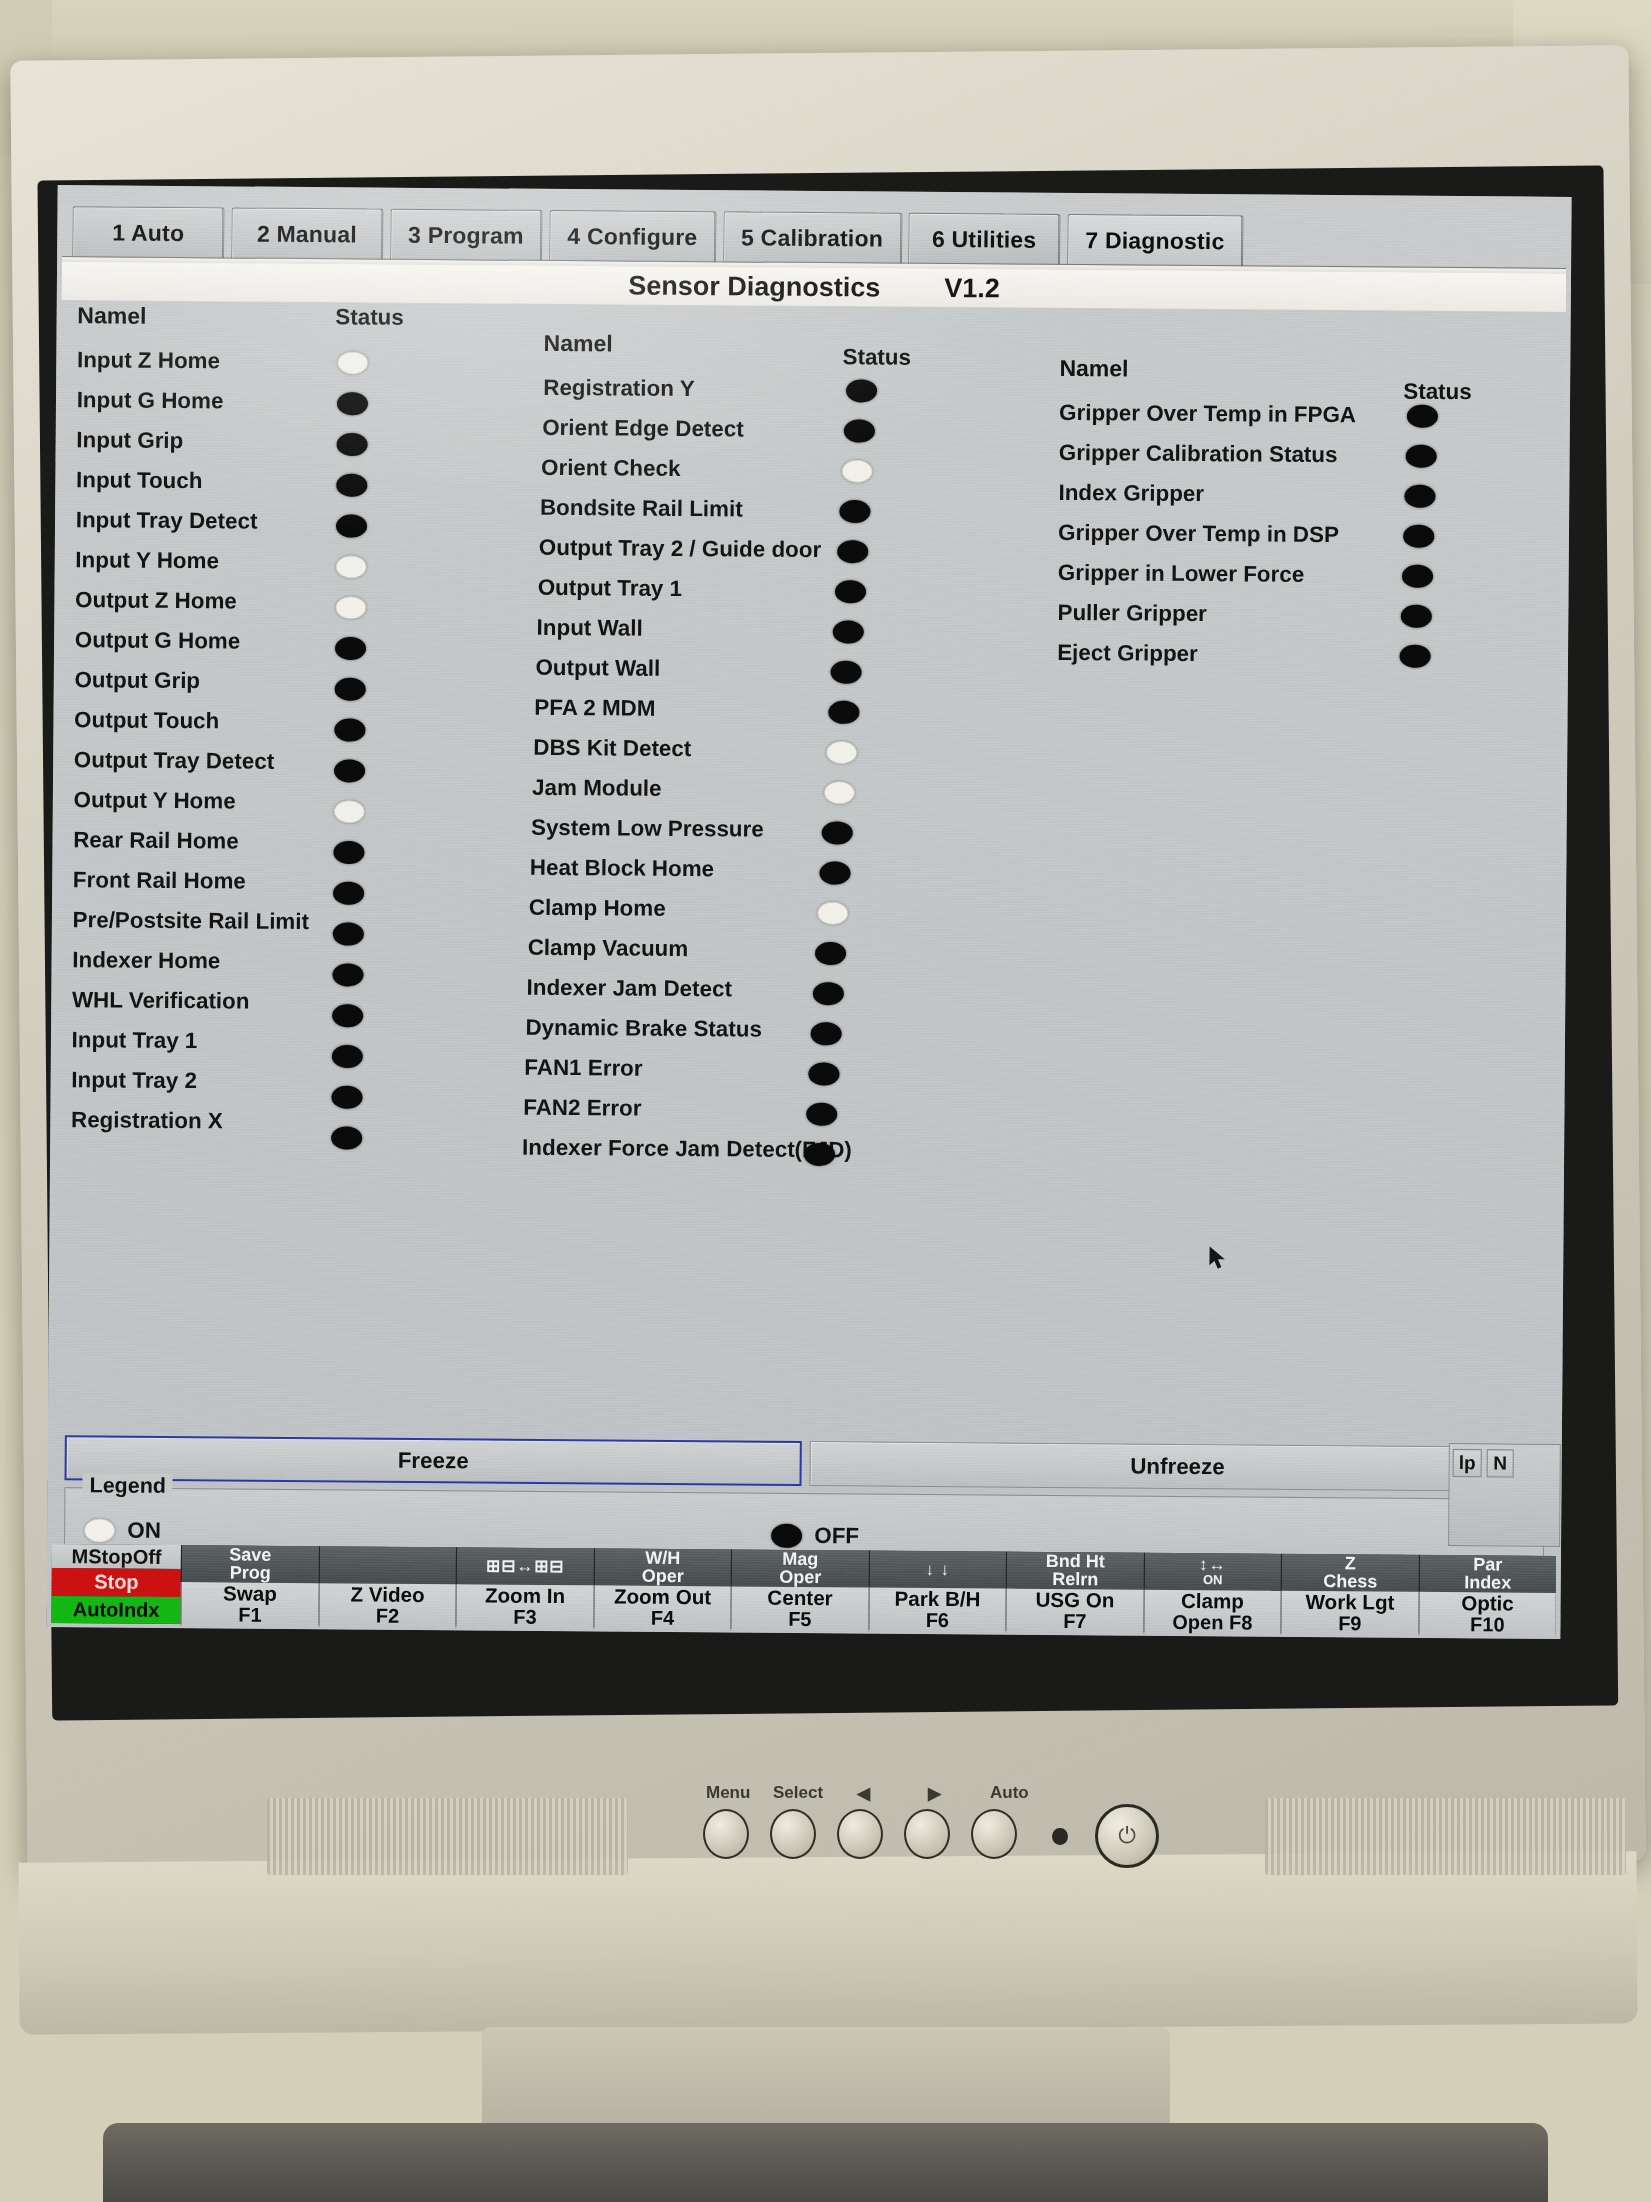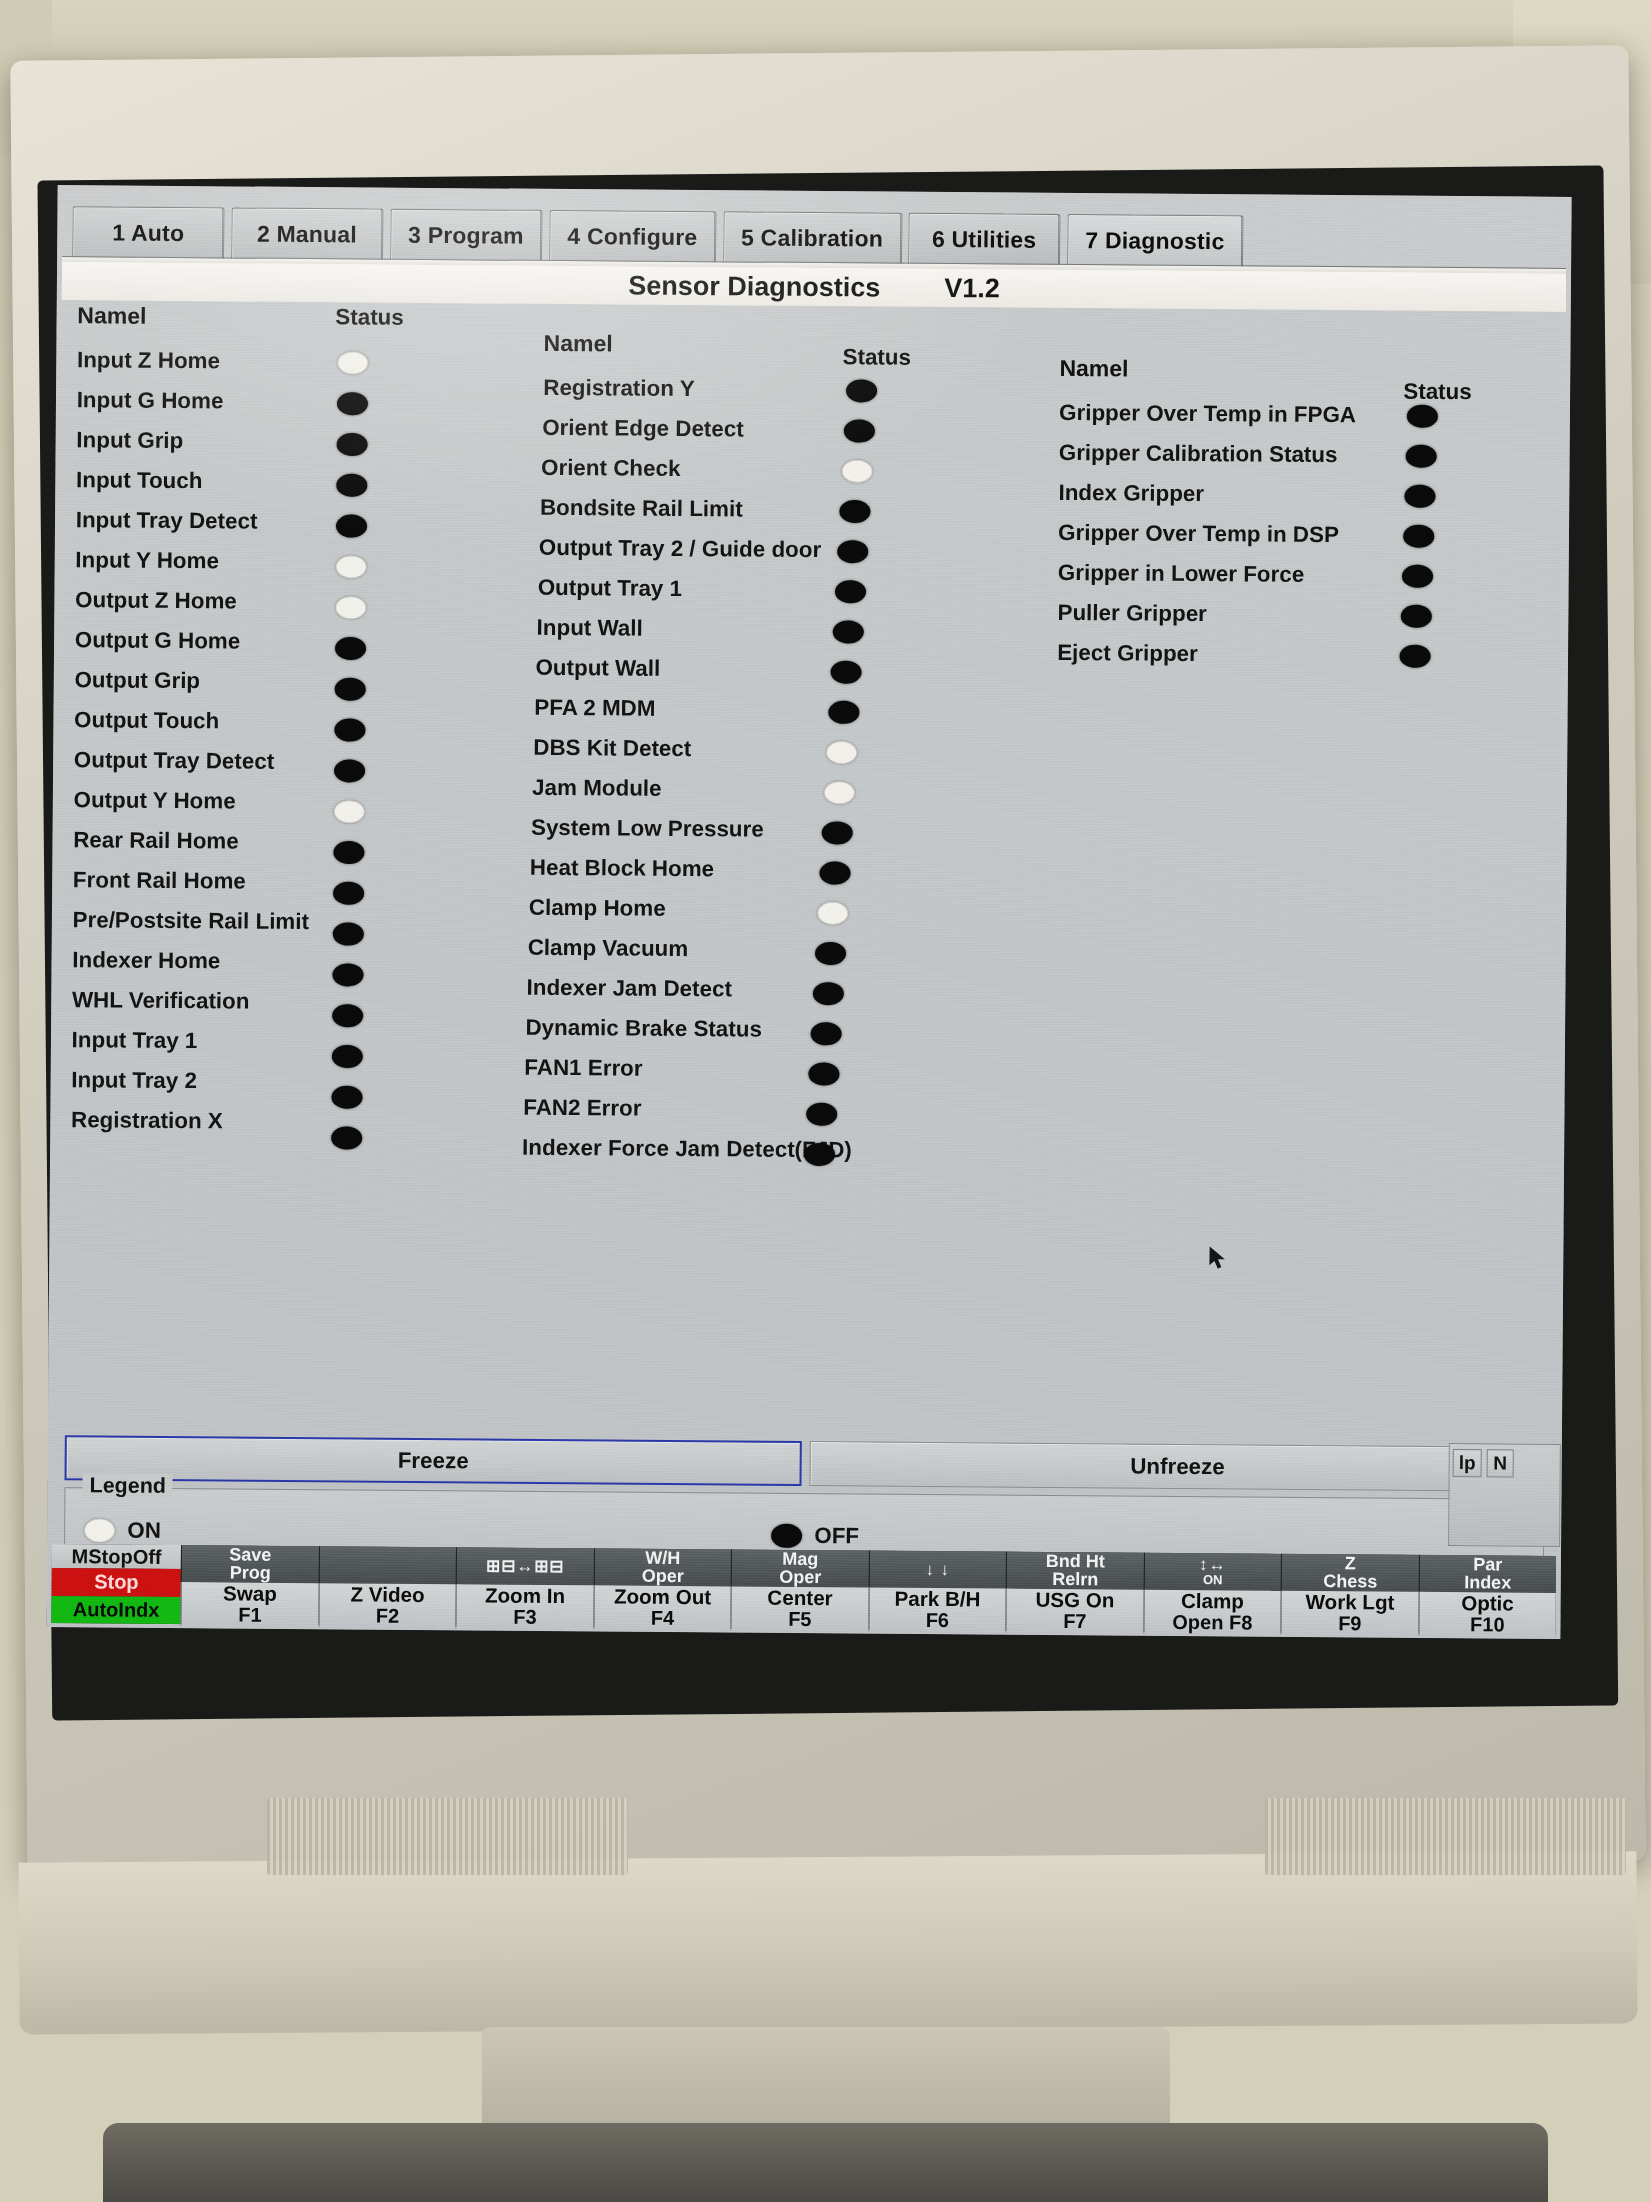--- a/index.html
+++ b/index.html
@@ -720,18 +720,38 @@
       </div>
 
     </div>
     <div class="glare"></div>
   </div>
 
   <div class="bezel-bottom"></div>
   <div class="speaker left"></div>
   <div class="speaker right"></div>
 
+  <div class="osd">
+    <div class="osd-labels">
+      <span class="osd-label" style="left:0px">Menu</span>
+      <span class="osd-label" style="left:67px">Select</span>
+      <span class="osd-label" style="left:151px">◀</span>
+      <span class="osd-label" style="left:222px">▶</span>
+      <span class="osd-label" style="left:284px">Auto</span>
+    </div>
+    <div class="osd-btns">
+      <div class="osd-btn" style="left:-3.4px"></div>
+      <div class="osd-btn" style="left:64px"></div>
+      <div class="osd-btn" style="left:131px"></div>
+      <div class="osd-btn" style="left:198px"></div>
+      <div class="osd-btn" style="left:265px"></div>
+      <div class="osd-led" style="left:346px"></div>
+      <div class="osd-power" style="left:389px">
+        <span>⏻</span>
+      </div>
+    </div>
+  </div>
 
   <div class="stand-neck"></div>
   <div class="stand-base"></div>
 
 </div>
 
 
 </body></html>

